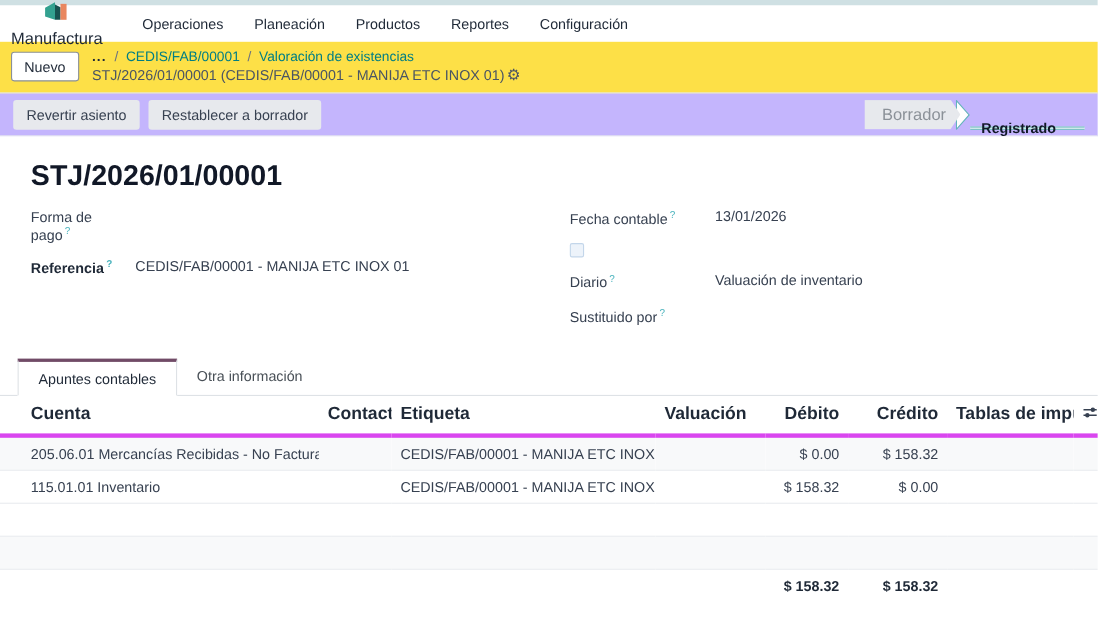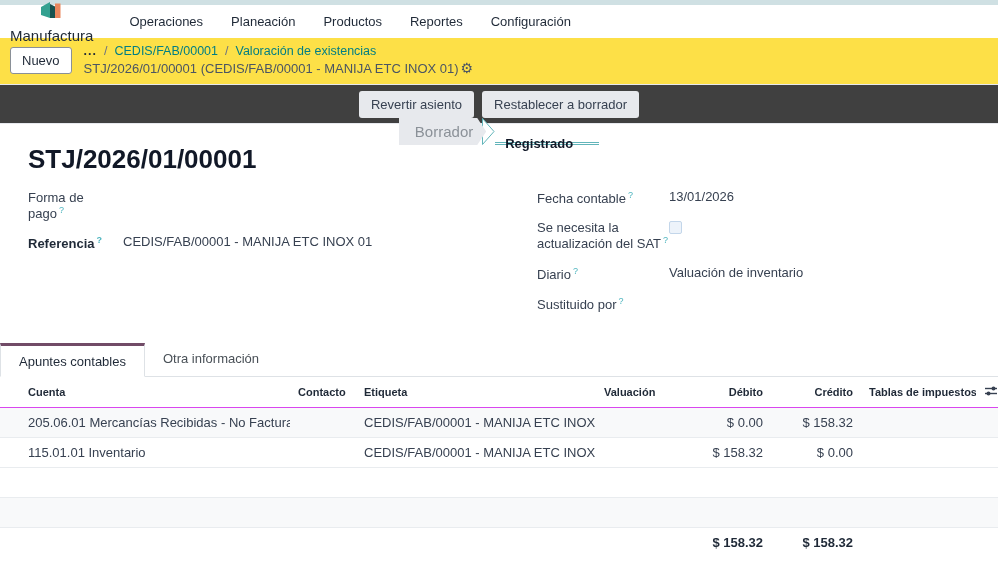--- a/index.html
+++ b/index.html
@@ -21,57 +21,57 @@
   .bc-lines { display:flex; flex-direction:column; gap:2px; }
   .bc-line1 { display:flex; align-items:center; gap:7px; font-size:12.5px; }
   .bc-ellipsis { font-weight:700; color:#1f2937; letter-spacing:1px; cursor:pointer; }
   .bc-sep { color:#6b7280; }
   .bc-link { color:#017e84; cursor:pointer; text-decoration:none; }
   .bc-line2 { display:flex; align-items:center; gap:2px; font-size:13px; color:#4b5563; }
   .gear { font-size:14px; color:#4b5563; cursor:pointer; }
 
   
   .control-panel { display:flex; align-items:center; justify-content:space-between;
-    background:#404040; border-bottom:1px solid #e7e9ee; padding:6px 12px; height:39px;flex-direction:column; }
+    background:#c4b5fd; border-bottom:1px solid #e7e9ee; padding:6px 12px; height:39px; }
   .cp-buttons { display:flex; gap:8px; }
   .btn-flat { background:#e7e9ed; border:none; border-radius:3px; padding:6px 12px;
     font-size:13px; font-weight:500; color:#374151; cursor:pointer; }
 
   .statusbar { display:flex; align-items:stretch; height:27px; }
   .step-draft { background:#e7e9ed; color:#8b9198; display:flex; align-items:center;
     padding:0 13px 0 16px; font-size:15px; cursor:pointer;
     clip-path:polygon(0 0, calc(100% - 9px) 0, 100% 50%, calc(100% - 9px) 100%, 0 100%); }
   .step-chevron { margin-left:-4px; }
   .step-active { background:#fff; border-top:1px solid #62b5ba; border-bottom:1px solid #62b5ba;
     display:flex; align-items:center; padding:0 26px 0 10px; font-weight:700; color:#111827; cursor:default;margin-top:24px; }
 
   
   .sheet { background:#fff; padding-top:20px; }
   .record-title { font-size:26px; font-weight:700; color:#111827; padding:0 28px; margin-bottom:14px; }
 
-  .form-grid { display:flex; padding:0 5px 0 28px;gap:19px; }
+  .form-grid { display:flex; padding:0 5px 0 28px; }
   .form-col-left { width:462px; }
   .form-col-right { flex:1; padding-left:28px; }
   .f-row { display:flex; margin-bottom:13px; align-items:flex-start; }
   .f-label { width:95px; flex-shrink:0; color:#374151; padding-top:1px; }
   .form-col-right .f-label { width:132px; }
   .f-label.bold { font-weight:700; color:#1f2937; }
   .f-value { color:#374151; }
   sup.help { color:#4ab3bd; font-size:9px; margin-left:2px; cursor:default; }
   .checkbox { width:13px; height:13px; background:#edf3fa; border:1px solid #c3d6ea; border-radius:2px; margin-top:2px; cursor:pointer; }
 
   
-  .tabstrip { display:flex; margin-top:18px; border-bottom:1px solid #dee2e6; }
+  .tabstrip { display:flex; margin-top:18px; padding-left:16px; border-bottom:1px solid #dee2e6; }
   .tab { padding:8px 18px 7px 18px; font-size:13px; color:#495057; cursor:pointer; }
   .tab.active { background:#fff; border:1px solid #dee2e6; border-bottom:1px solid #fff;
     border-top:3px solid #714B67; margin-bottom:-1px; color:#1f2937; }
 
   
   table { width:998px; border-collapse:collapse; table-layout:fixed; }
-  th { font-size:11px; font-weight:700; color:#1f2937; text-align:left; padding:8px 8px; border-bottom:1px solid #d946ef; white-space:nowrap; overflow:hidden; }
+  th { font-size:16px; font-weight:700; color:#1f2937; text-align:left; padding:8px 8px; border-bottom:4px solid #d946ef; white-space:nowrap; overflow:hidden; }
   td { font-size:13px; color:#374151; padding:7px 8px; border-bottom:1px solid #e9ecef; white-space:nowrap; overflow:hidden; height:29px; }
   .col-cuenta { width:290px; } .col-contacto { width:66px; } .col-etiqueta { width:240px; }
   .col-analitica { width:100px; } .col-debito { width:75px; } .col-credito { width:90px; }
   .col-impuestos { width:115px; } .col-opt { width:22px; }
   th.first, td.first { padding-left:28px; }
   th.num, td.num { text-align:right; }
   tr.stripe td { background:#f8f9fa; }
   tr.totals td { border-top:1px solid #565d64; border-bottom:none; font-weight:700; color:#1f2937; }
   .opt-icon { cursor:pointer; display:inline-block; }
 </style>
@@ -140,21 +140,20 @@
         <span class="f-label bold"><span>Referencia</span><sup class="help">?</sup></span>
         <span class="f-value">CEDIS/FAB/00001 - MANIJA ETC INOX 01</span>
       </div>
     </div>
     <div class="form-col-right">
       <div class="f-row">
         <span class="f-label"><span>Fecha contable</span><sup class="help">?</sup></span>
         <span class="f-value">13/01/2026</span>
       </div>
       <div class="f-row">
-        <span class="f-label"><span>Se necesita la actualización del SAT</span><sup class="help">?</sup></span>
         <span class="checkbox"></span>
       </div>
       <div class="f-row">
         <span class="f-label"><span>Diario</span><sup class="help">?</sup></span>
         <span class="f-value">Valuación de inventario</span>
       </div>
       <div class="f-row">
         <span class="f-label"><span>Sustituido por</span><sup class="help">?</sup></span>
         <span class="f-value"></span>
       </div>

